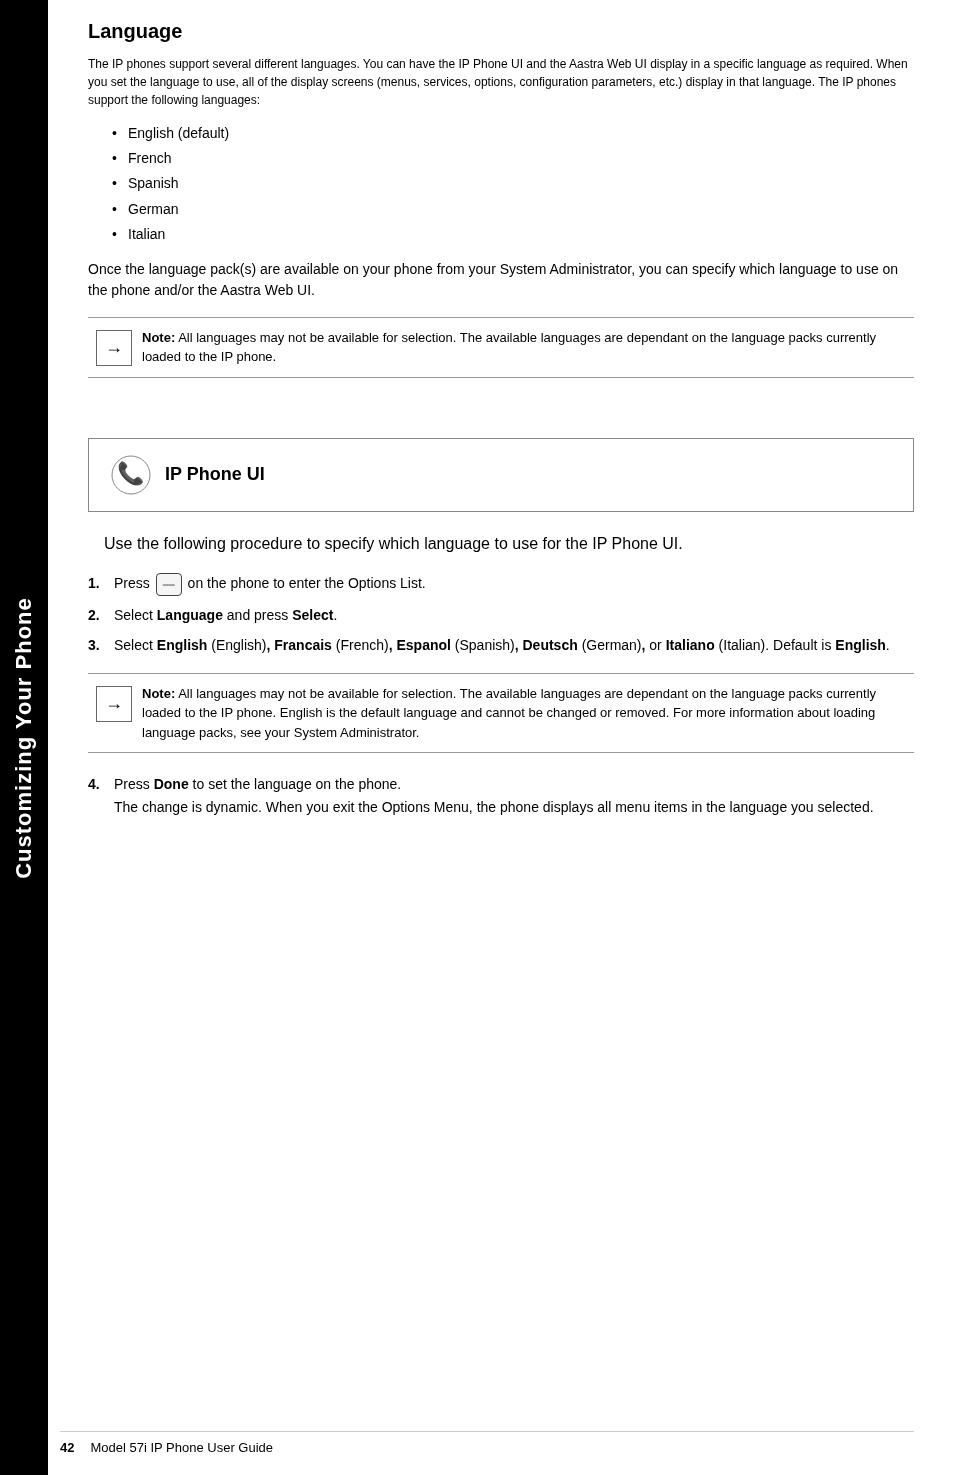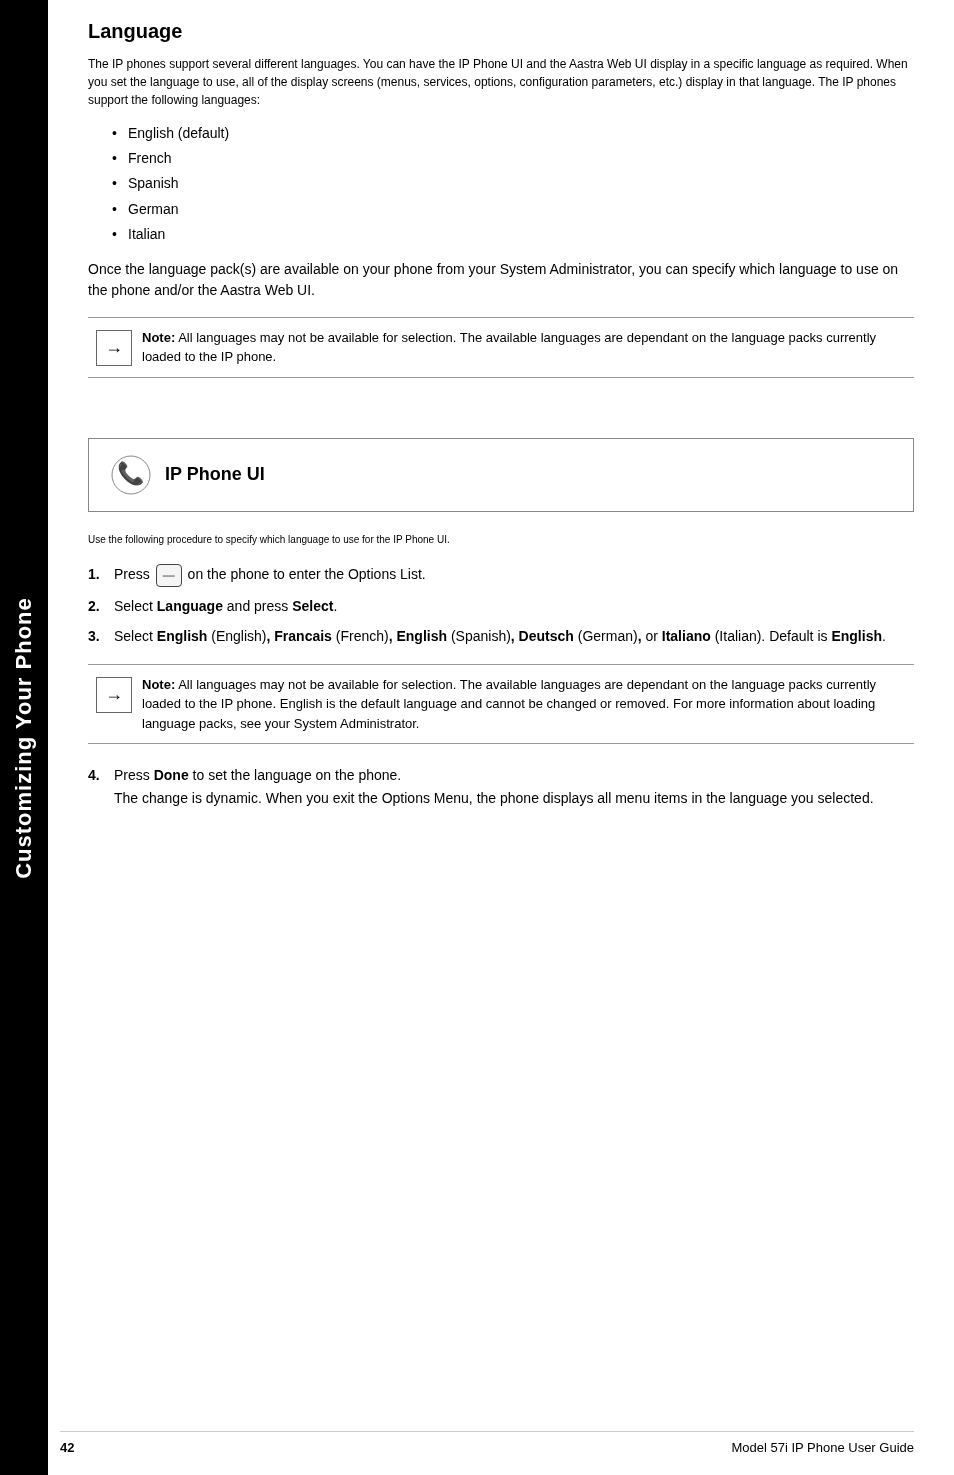--- a/index.html
+++ b/index.html
@@ -146,23 +146,24 @@
     }
 
     .ip-phone-ui-title {
       font-size: 18px;
       font-weight: bold;
       text-align: center;
     }
 
     
     .procedure-intro {
-      font-size: 10px;
+      font-size: 16px;
       line-height: 1.5;
       margin-bottom: 16px;
+      margin-left: 16px;
     }
 
     
     .steps-list {
       list-style: none;
       margin-bottom: 16px;
     }
 
     .steps-list li {
       font-size: 14px;
@@ -204,22 +205,21 @@
       left: 60px;
       right: 40px;
       font-size: 13px;
       color: #000;
       border-top: 1px solid #ccc;
       padding-top: 8px;
     }
 
     .footer-content {
       display: flex;
-      gap: 8px;
-      justify-content: space-between;
+      gap: 16px;
     }
 
     .footer-page {
       font-weight: bold;
     }
 
     .spacer {
       height: 20px;
     }
   </style>
@@ -284,21 +284,21 @@
       <li>
         <span class="step-num"><strong>2.</strong></span>
         <span class="step-content">
           Select <strong>Language</strong> and press <strong>Select</strong>.
         </span>
       </li>
 
       <li>
         <span class="step-num"><strong>3.</strong></span>
         <span class="step-content">
-          Select <strong>English</strong> (English)<strong>, Francais</strong> (French)<strong>, English</strong> (Spanish)<strong>, Deutsch</strong> (German)<strong>,</strong> or <strong>Italiano</strong> (Italian). Default is <strong>English</strong>.
+          Select <strong>English</strong> (English)<strong>, Francais</strong> (French)<strong>, Espanol</strong> (Spanish)<strong>, Deutsch</strong> (German)<strong>,</strong> or <strong>Italiano</strong> (Italian). Default is <strong>English</strong>.
         </span>
       </li>
     </ol>
 
     <div class="note-box">
       <div class="note-arrow">→</div>
       <div class="note-text">
         <strong>Note:</strong>
         <span> All languages may not be available for selection. The available languages are dependant on the language packs currently loaded to the IP phone. English is the default language and cannot be changed or removed. For more information about loading language packs, see your System Administrator.</span>
       </div>

